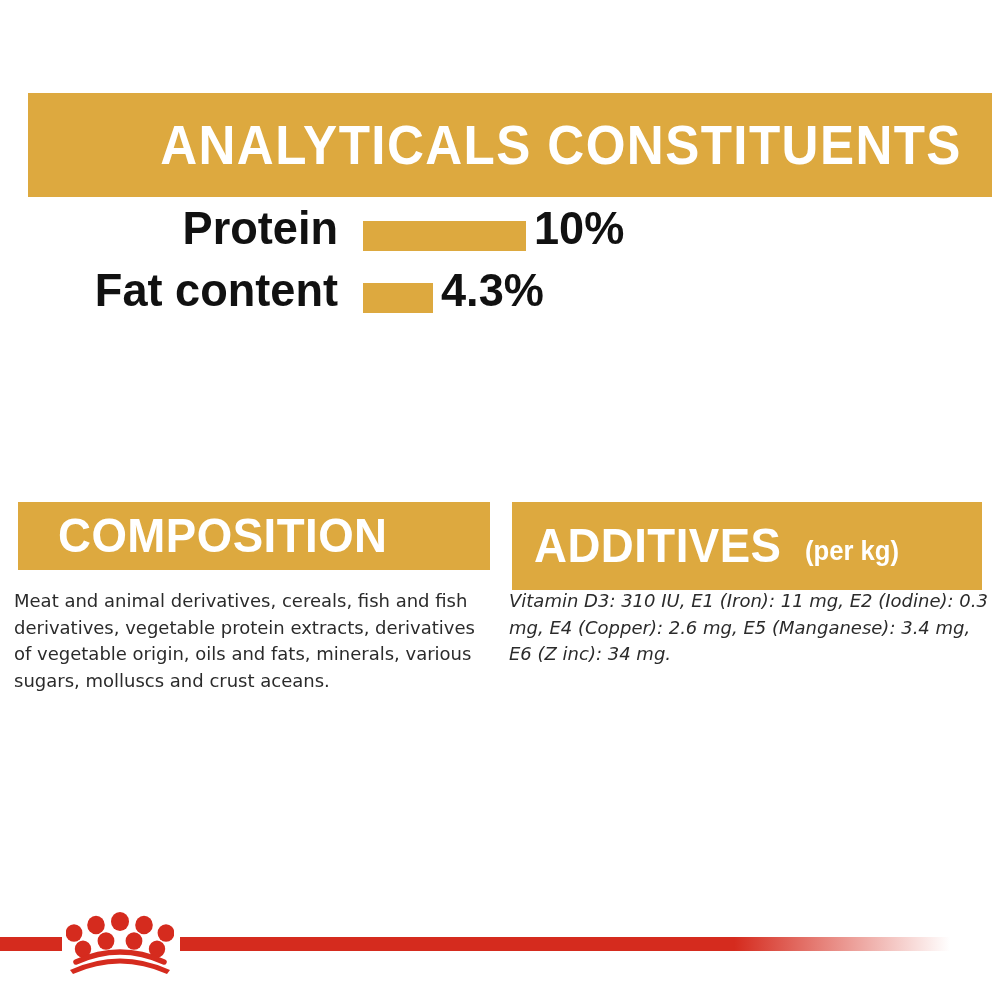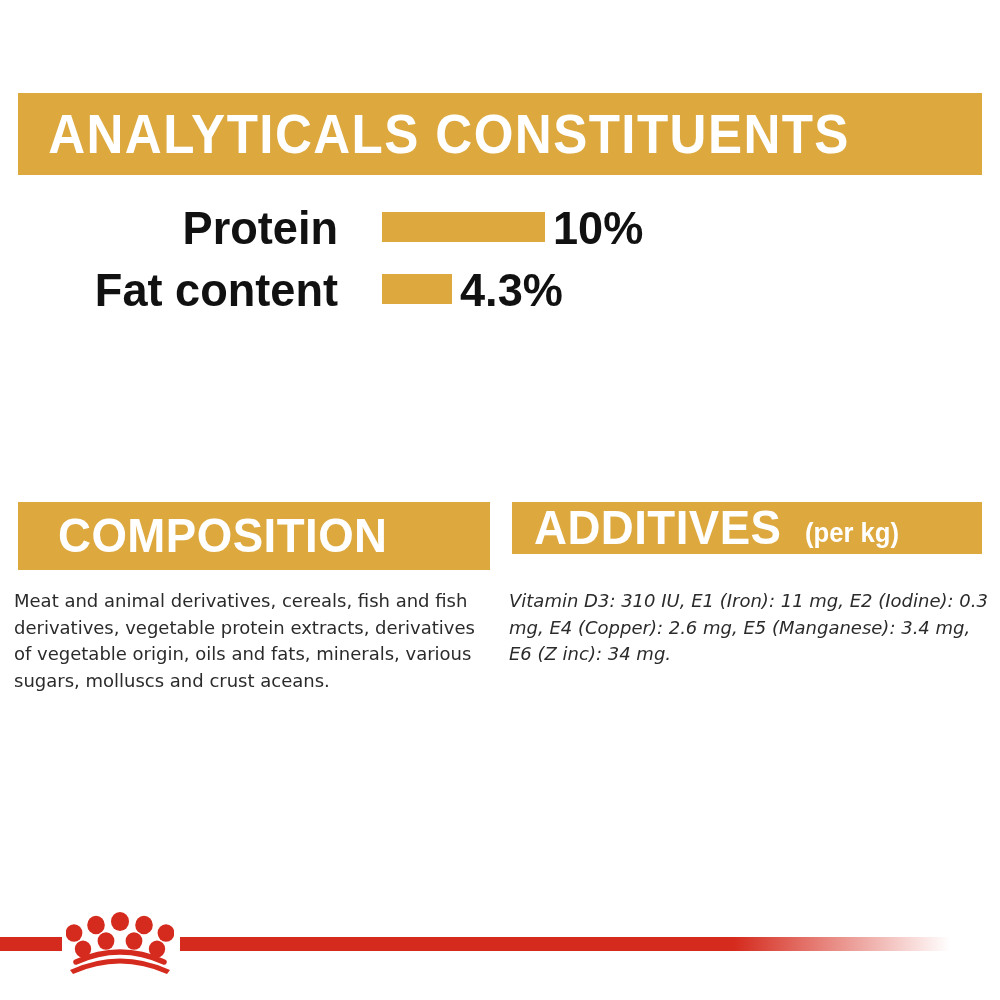--- a/index.html
+++ b/index.html
@@ -19,25 +19,25 @@
 
   
   .banner {
     position: absolute;
     background: #dda93f;
     display: flex;
     align-items: center;
     box-sizing: border-box;
   }
   #main-banner {
-    left: 18px;
+    left: 28px;
     top: 93px;
     width: 964px;
-    height: 82px;
-    justify-content: flex-start;
+    height: 104px;
+    justify-content: flex-end;
   }
   #main-banner .banner-title {
     color: #ffffff;
     font-family: "Liberation Sans Narrow", "Liberation Sans", sans-serif;
     font-weight: bold;
     font-size: 55px;
     letter-spacing: 1.5px;
     transform: scaleX(0.93);
     transform-origin: center;
     white-space: nowrap;
@@ -48,21 +48,21 @@
     left: 18px;
     top: 502px;
     width: 472px;
     height: 68px;
     padding-left: 40px;
   }
   #additives-banner {
     left: 512px;
     top: 502px;
     width: 470px;
-    height: 52px;
+    height: 88px;
     padding-left: 22px;
   }
   .section-title {
     color: #ffffff;
     font-family: "Liberation Sans Narrow", "Liberation Sans", sans-serif;
     font-weight: bold;
     font-size: 48px;
     letter-spacing: 0.5px;
     transform: scaleX(0.95);
     transform-origin: left center;
@@ -103,23 +103,23 @@
     font-family: "Liberation Sans Narrow", "Liberation Sans", sans-serif;
     font-weight: bold;
     font-size: 47px;
     line-height: 1;
     white-space: nowrap;
     transform: scaleX(0.96);
     transform-origin: right center;
   }
   .bar-track {
     position: absolute;
-    left: 382px;
+    left: 363px;
     display: flex;
-    align-items: center;
+    align-items: flex-end;
   }
   .bar-fill {
     background: #dda93f;
     height: 30px;
   }
   .bar-value {
     color: #111111;
     font-family: "Liberation Sans Narrow", "Liberation Sans", sans-serif;
     font-weight: bold;
     font-size: 47px;

